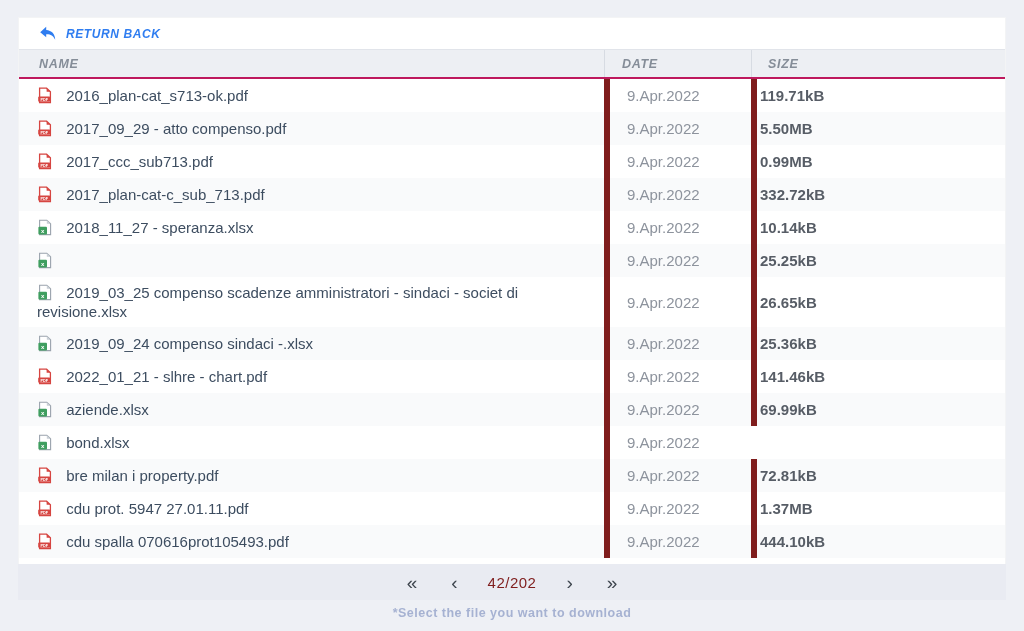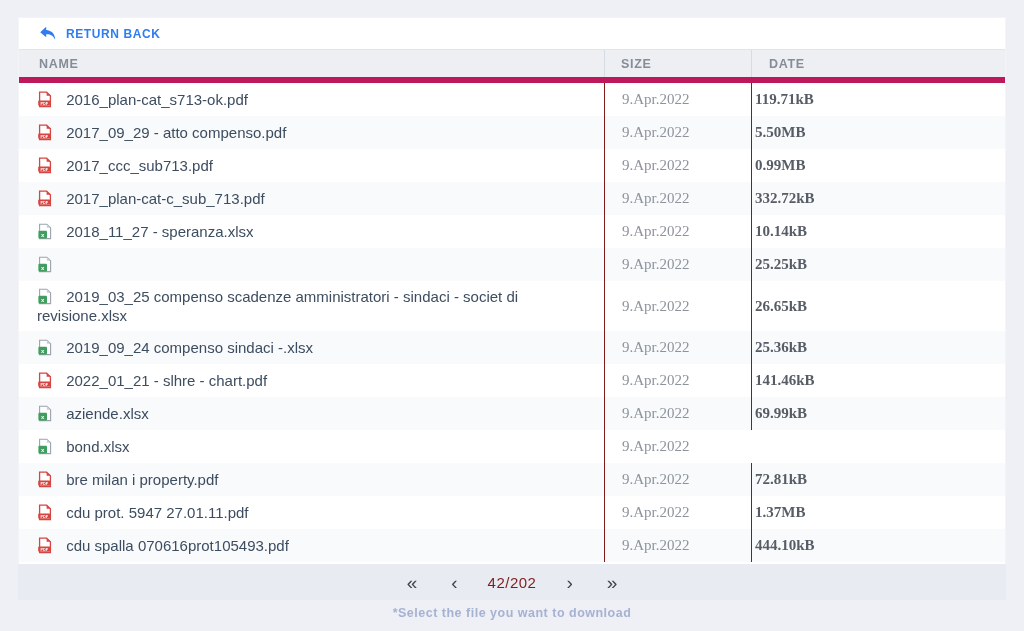--- a/index.html
+++ b/index.html
@@ -30,32 +30,34 @@
     align-items: center;
     gap: 10px;
     cursor: pointer;
     text-decoration: none;
   }
   .return-link .label {
     color: #2f7df0;
     font-size: 12px;
     font-weight: bold;
     letter-spacing: 0.6px;
+    font-style: italic;
   }
   .return-link svg { display: block; }
 
   
   .thead, .trow {
     display: grid;
     grid-template-columns: 585px 147px 256px;
   }
   .thead {
     background: #edeff3;
     border-top: 1px solid #e1e4ea;
-    border-bottom: 6px solid #be185d;
+    border-bottom: 2px solid #be185d;
+    font-style: italic;
   }
   .th {
     height: 27px;
     display: flex;
     align-items: center;
     font-size: 12.5px;
     font-weight: bold;
     letter-spacing: 0.7px;
     color: #858d98;
   }
@@ -73,21 +75,21 @@
   }
   .cell.name {
     padding: 6px 14px 6px 18px;
     color: #3d4d60;
     line-height: 19px;
   }
   .cell.name svg {
     vertical-align: -3px;
     margin-right: 9px;
   }
-  .cell.date, .cell.size { border-left: 1px solid #7f1d1d; font-family: Liberation Serif, serif; }
+  .cell.date, .cell.size { border-left: 6px solid #7f1d1d; }
   .cell.date {
     padding-left: 17px;
     color: #8d939d;
   }
   .cell.size {
     padding-left: 3px;
     color: #575d66;
     font-weight: bold;
   }
   .card-bottom-pad { height: 10px; background: #fff; }
@@ -141,22 +143,22 @@
         <svg width="17" height="15" viewBox="0 0 17 15">
           <path d="M7.2 0.8 L1.2 6.2 L7.2 11.2 L7.2 8.2 C11.5 8.0 14.2 9.6 16.2 13.8 C16.2 8.0 12.6 4.4 7.2 4.0 Z" fill="#2f7df0"></path>
         </svg>
       </span>
       <span class="label">RETURN BACK</span>
     </a>
   </div>
 
   <div class="thead">
     <div class="th name">NAME</div>
+    <div class="th date">DATE</div>
     <div class="th size">SIZE</div>
-    <div class="th date">DATE</div>
   </div>
 
   <div>
   <div class="trow">
     <div class="cell name">
       <span class="name-line">
         <svg width="16" height="17" viewBox="0 0 16 17">
           <path d="M2.6 1.2 H9.6 L13.4 4.8 V15.6 H2.6 Z" fill="#ffffff" stroke="#d64541" stroke-width="1.3"></path>
           <path d="M9.6 1.2 L9.6 4.8 L13.4 4.8 Z" fill="#d64541"></path>
           <rect x="1.2" y="9.6" width="12" height="5.2" rx="1" fill="#d64541"></rect>

